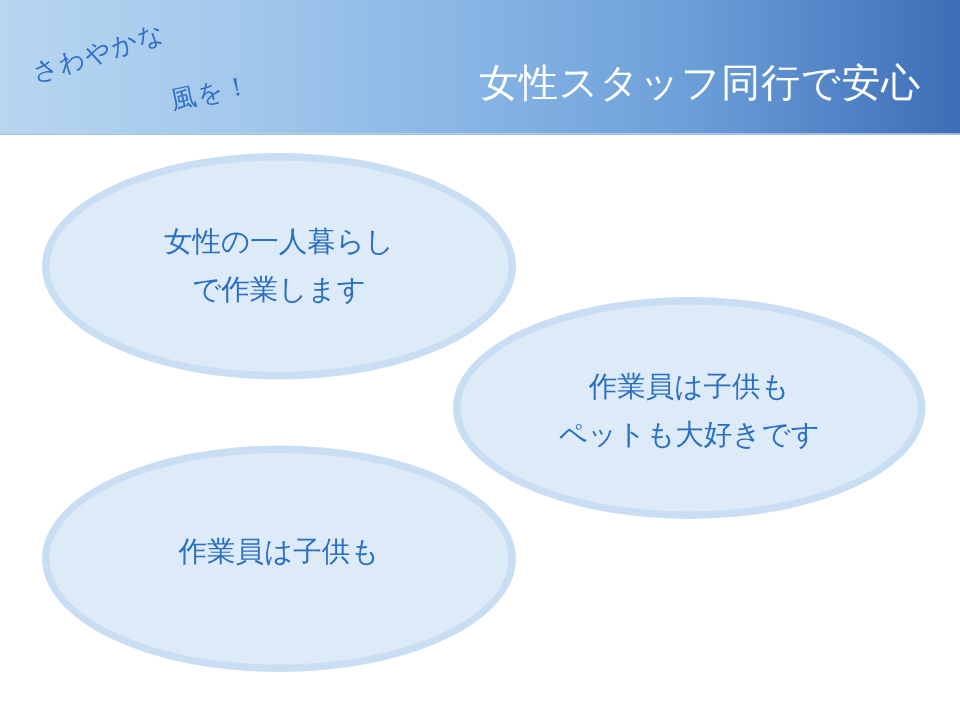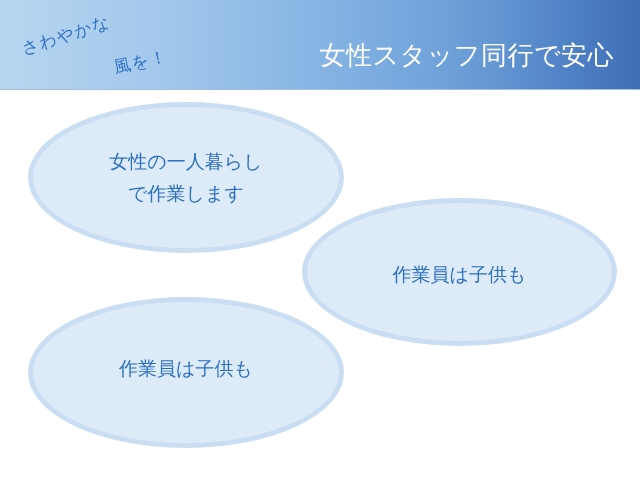--- a/index.html
+++ b/index.html
@@ -92,20 +92,21 @@
   <div class="bubble bubble-1">
     <div class="text">
       <span class="line">女性の一人暮らし</span>
       <span class="line">で作業します</span>
     </div>
   </div>
 
   <div class="bubble bubble-2">
     <div class="text">
       <span class="line">作業員は子供も</span>
+      <span class="line">ペットも大好きです</span>
     </div>
   </div>
 
   <div class="bubble bubble-3">
     <div class="text">
       <span class="line">作業員は子供も</span>
     </div>
   </div>
 </div>
 

